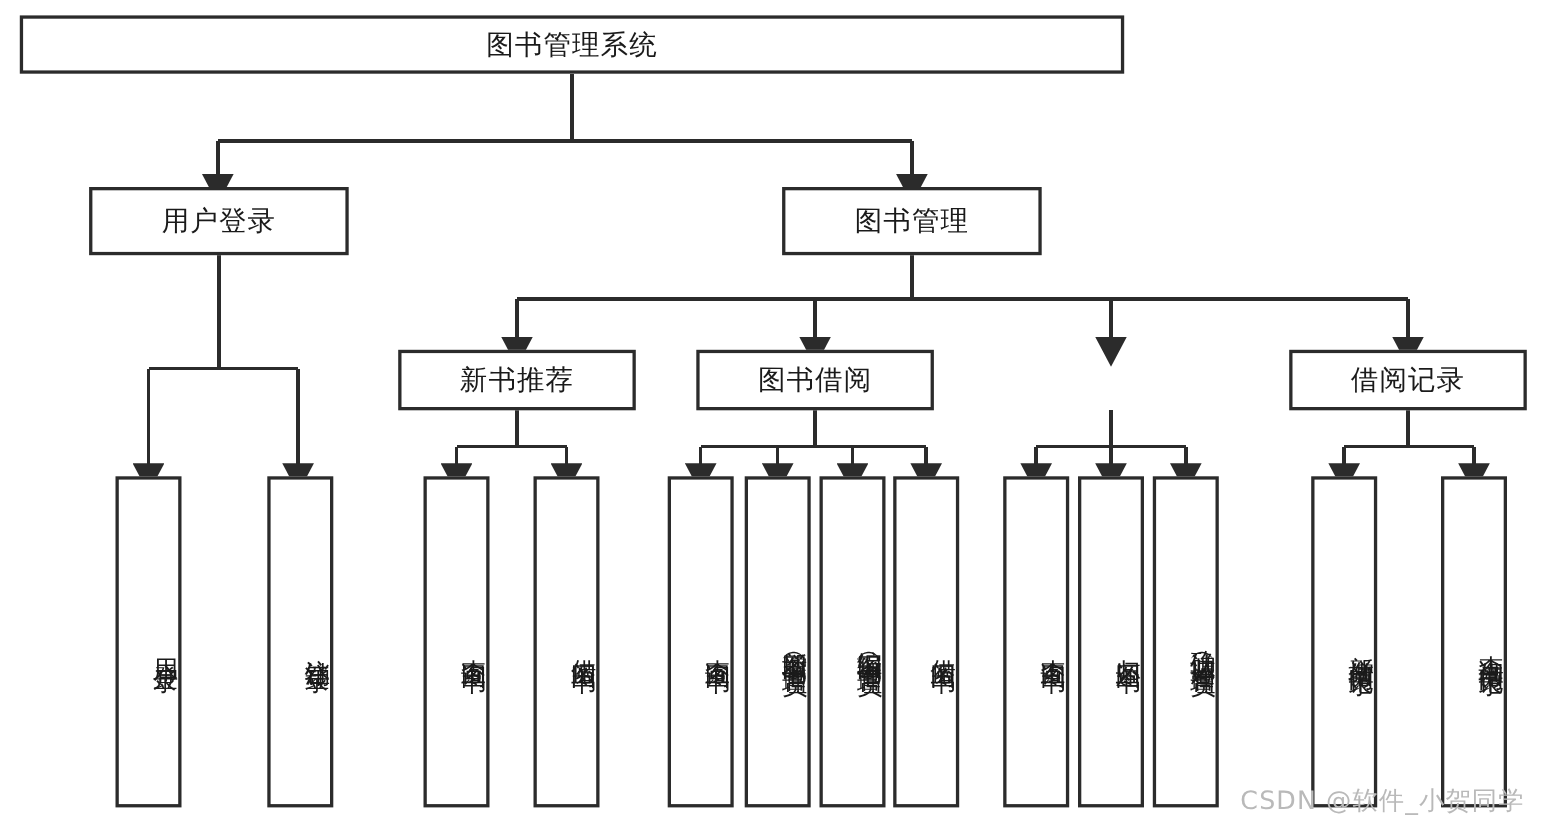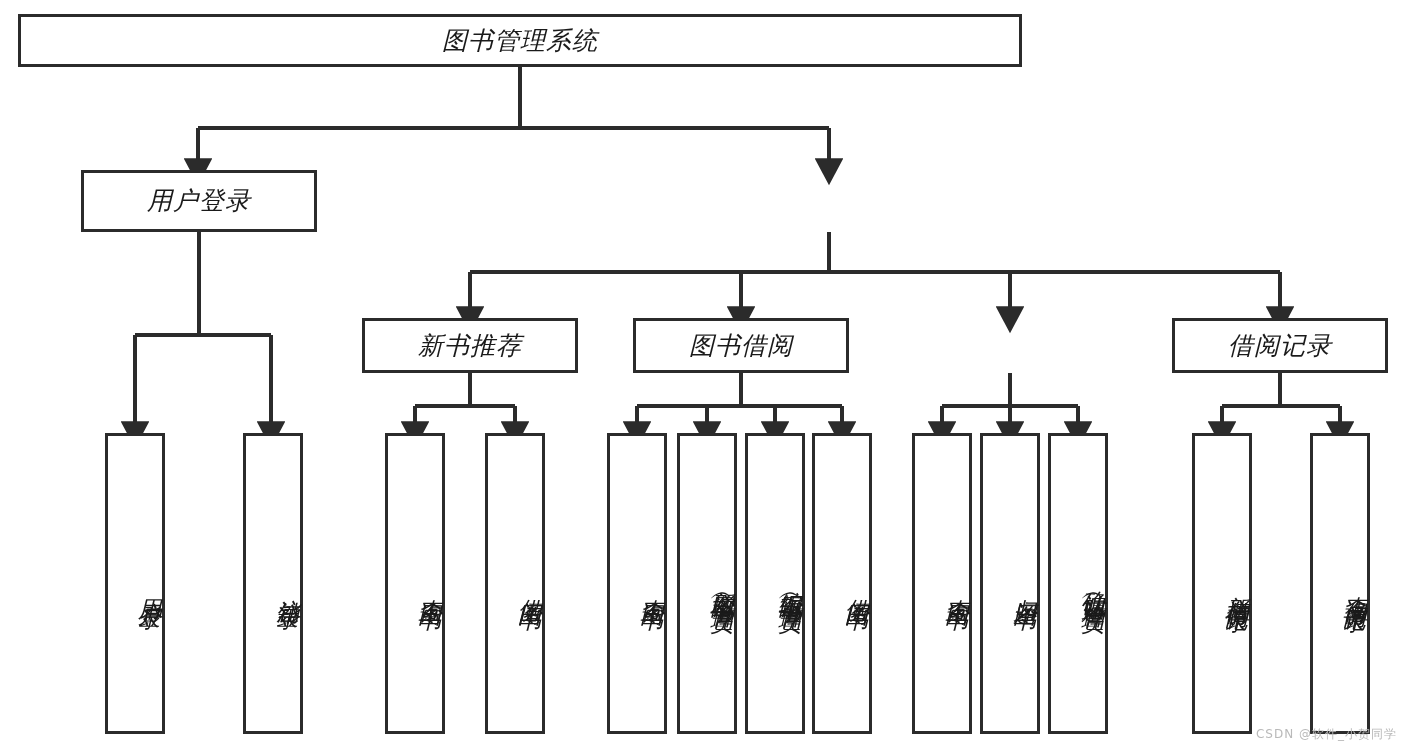--- a/index.html
+++ b/index.html
@@ -46,31 +46,30 @@
     font-size: 23px;
     letter-spacing: 3px;
     line-height: 1.05;
     padding-top: 6px;
     align-items: flex-start;
     justify-content: center;
   }
   .node .label {
     display: block;
     white-space: pre-wrap;
-    font-style: italic;
   }
   .node.vert .label {
     writing-mode: vertical-rl;
     text-orientation: upright;
   }
   #watermark {
     position: absolute;
-    right: 8px;
+    right: 19px;
     bottom: 4px;
-    font-size: 12px;
+    font-size: 23px;
     color: #b9b9b9;
     letter-spacing: 1px;
     white-space: nowrap;
   }
 </style>
 </head>
 <body>
 
 <div id="canvas">
 
@@ -127,20 +126,23 @@
   </svg>
 
   <div class="node horiz" style="left:18px; top:14px; width:1004px; height:53px;">
     <span class="label">图书管理系统</span>
   </div>
 
   <div class="node horiz" style="left:81px; top:170px; width:236px; height:62px;">
     <span class="label">用户登录</span>
   </div>
 
+  <div class="node horiz" style="left:711px; top:170px; width:236px; height:62px;">
+    <span class="label">图书管理</span>
+  </div>
 
   <div class="node horiz" style="left:633px; top:318px; width:216px; height:55px;">
     <span class="label">图书借阅</span>
   </div>
 
   <div class="node horiz" style="left:362px; top:318px; width:216px; height:55px;">
     <span class="label">新书推荐</span>
   </div>
 
 

